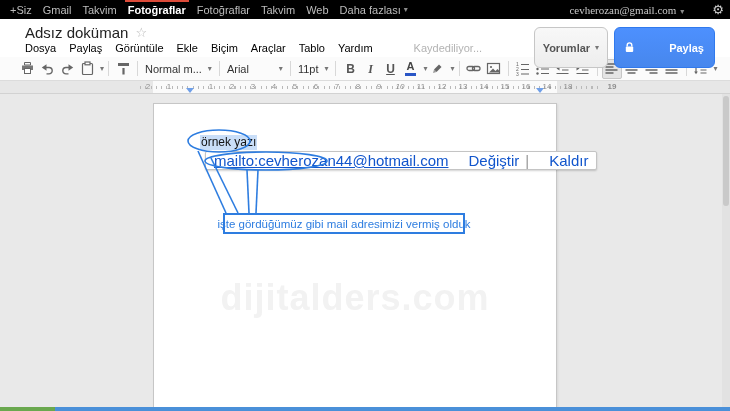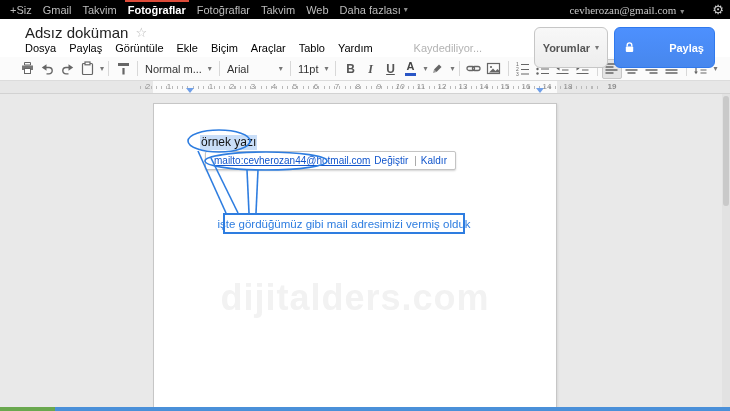--- a/index.html
+++ b/index.html
@@ -60,23 +60,23 @@
   .ruler-page{position:absolute;left:153px;width:404px;top:0;bottom:0;background:#fafafa;}
   .ruler-ticks{position:absolute;left:140px;width:460px;top:5px;height:3px;
     background:repeating-linear-gradient(90deg,#b9b9b9 0 1px,transparent 1px 5.25px);}
   .ruler-num{position:absolute;top:2px;font-size:8px;color:#8f8f8f;transform:translateX(-50%);line-height:1;}
   .ruler-marker{position:absolute;top:7px;width:0;height:0;border-left:4px solid transparent;border-right:4px solid transparent;border-top:5px solid #6f9fe8;cursor:ew-resize;}
   
   .docarea{height:313px;background:#e9e9e9;position:relative;overflow:hidden;}
   .page{position:absolute;left:153px;top:9px;width:404px;height:304px;background:#fff;border:1px solid #c6c6c6;border-bottom:none;box-shadow:1px 1px 2px rgba(0,0,0,.08);cursor:text;}
   .watermark{position:absolute;left:153px;width:404px;top:183px;text-align:center;font-size:36px;font-weight:bold;color:#f2f2f2;letter-spacing:1px;}
   .sel-text{position:absolute;left:200px;top:41px;font-size:12px;color:#111;background:var(--sel-blue);padding:0 1px;line-height:15px;}
-  .link-bubble{position:absolute;left:205px;top:57px;background:#fff;border:1px solid #c4c4c4;border-radius:2px;box-shadow:0 1px 2px rgba(0,0,0,.18);height:19px;display:flex;align-items:center;padding:0 8px;font-size:10px;white-space:nowrap;}
+  .link-bubble{position:absolute;left:205px;top:57px;background:#fff;border:1px solid #c4c4c4;border-radius:2px;box-shadow:0 1px 2px rgba(0,0,0,.18);height:19px;display:flex;align-items:center;padding:0 8px;font-size:15px;white-space:nowrap;}
   .link-url{color:var(--link-blue);text-decoration:underline;cursor:pointer;}
-  .link-action{color:var(--link-blue);cursor:pointer;margin-left:4px;}
+  .link-action{color:var(--link-blue);cursor:pointer;margin-left:20px;}
   .link-sep{color:#999;margin-left:6px;}
   .callout{position:absolute;left:223px;top:119px;width:242px;height:21px;border:2px solid var(--annot-blue);background:#fff;color:var(--annot-blue);font-size:11.5px;display:flex;align-items:center;justify-content:center;white-space:nowrap;}
   .annot-svg{position:absolute;left:0;top:0;pointer-events:none;}
   .scrollbar{position:absolute;right:0;top:0;width:8px;height:100%;background:#e2e2e2;cursor:pointer;}
   .scroll-thumb{position:absolute;right:1px;top:2px;width:6px;height:110px;background:#c9c9c9;border-radius:3px;}
   
   .taskbar{height:4px;display:flex;}
   .task-green{width:55px;background:var(--task-green);}
   .task-blue{flex:1;background:var(--task-blue);}
 </style>

